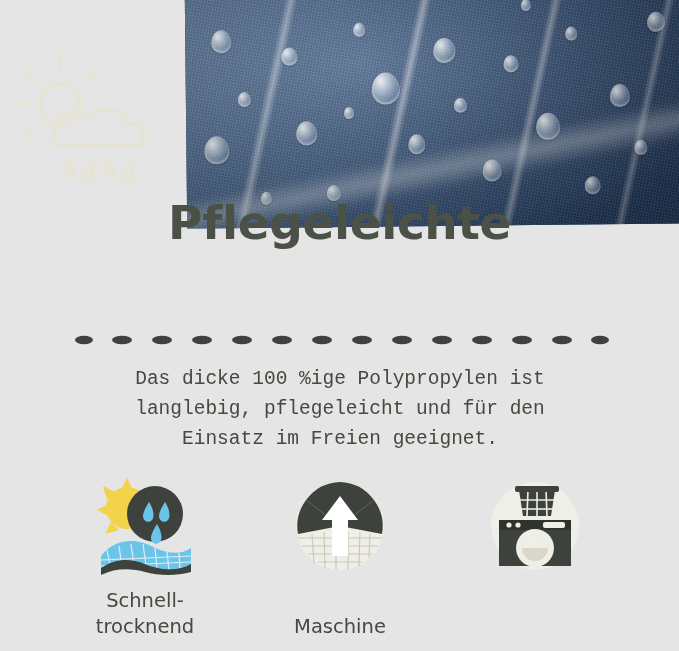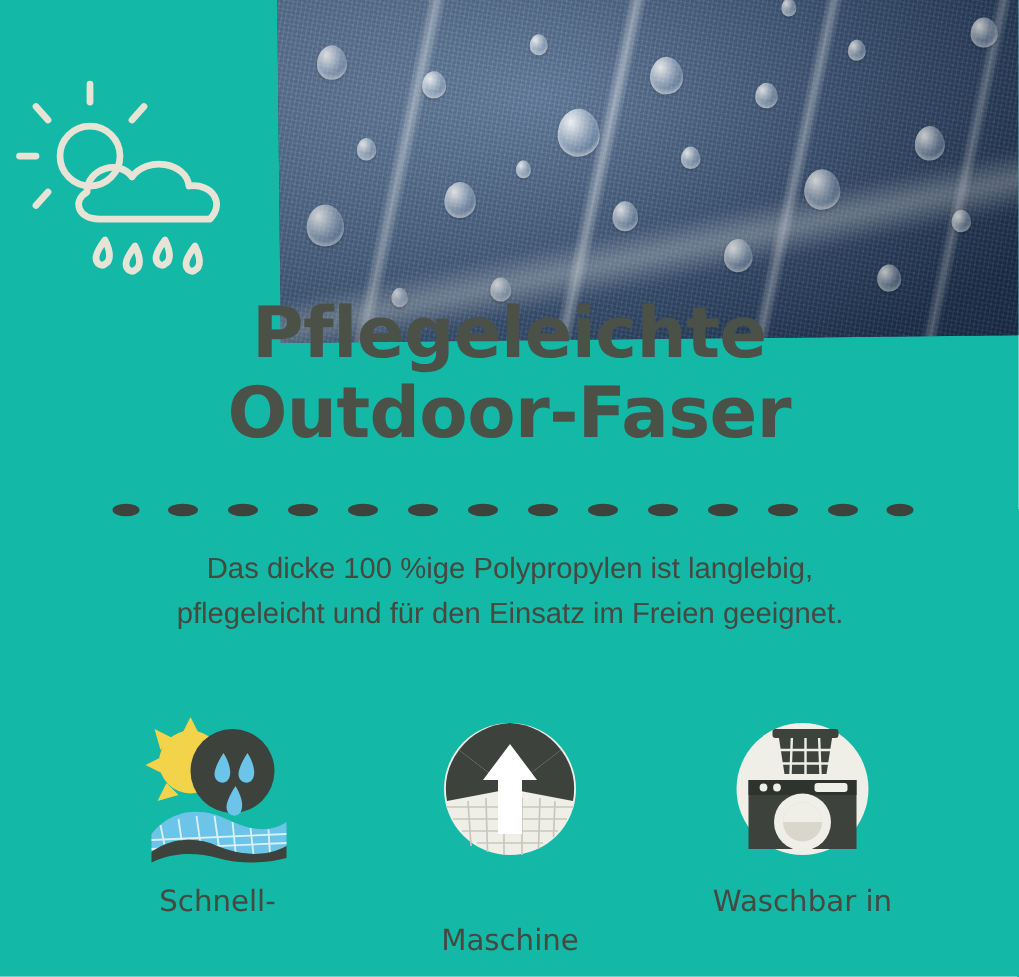--- a/index.html
+++ b/index.html
@@ -12,21 +12,21 @@
     background: #ffffff;
     font-family: "Liberation Sans", sans-serif;
     overflow: hidden;
     position: relative;
   }
 
   .page {
     position: relative;
     width: 679px;
     height: 651px;
-    background: #14b8a6;
+    background: #e5e5e5;
     overflow: hidden;
   }
 
   
   .photo {
     position: absolute;
     left: 186px;
     top: -6px;
     width: 500px;
     height: 232px;
@@ -114,21 +114,21 @@
   }
 
   
   .body-copy {
     position: absolute;
     left: 90px;
     top: 364px;
     width: 500px;
     text-align: center;
     color: #45493f;
-    font-family: Liberation Sans, sans-serif;
+    font-family: Liberation Mono, monospace;
     font-size: 19.5px;
     line-height: 30px;
   }
 
   
   .features {
     position: absolute;
     left: 56px;
     top: 470px;
     width: 568px;
@@ -207,21 +207,20 @@
         <path d="M62 118 C62 118 56 126 56 130 C56 134 60 136 62 134 C66 132 66 126 62 118 Z"></path>
         <path d="M82 122 C82 122 76 130 76 134 C76 138 80 140 82 138 C86 136 86 130 82 122 Z"></path>
         <path d="M102 118 C102 118 96 126 96 130 C96 134 100 136 102 134 C106 132 106 126 102 118 Z"></path>
         <path d="M122 122 C122 122 116 130 116 134 C116 138 120 140 122 138 C126 136 126 130 122 122 Z"></path>
       </g>
     </svg>
   </div>
 
   <div class="headline">
     <span>Pflegeleichte</span>
-    <span class="l2">Outdoor-Faser</span>
   </div>
 
   <div class="divider">
     <svg width="540" height="14" viewBox="0 0 540 14" xmlns="http://www.w3.org/2000/svg">
       <g fill="#3d423c">
         <ellipse cx="10" cy="8" rx="9" ry="4.2"></ellipse>
         <ellipse cx="48" cy="8" rx="10" ry="4.2"></ellipse>
         <ellipse cx="88" cy="8" rx="10" ry="4.2"></ellipse>
         <ellipse cx="128" cy="8" rx="10" ry="4.2"></ellipse>
         <ellipse cx="168" cy="8" rx="10" ry="4.2"></ellipse>
@@ -273,20 +272,21 @@
             <line x1="86" y1="77" x2="87" y2="94"></line>
             <line x1="8" y1="84" x2="98" y2="80"></line>
             <line x1="8" y1="90" x2="98" y2="86"></line>
           </g>
 
           <path d="M8 92 C22 82 38 82 52 88 C66 94 84 96 98 88 L98 96 C84 100 66 100 52 96 C38 92 22 92 8 99 Z" fill="#3d423c"></path>
         </svg>
       </div>
       <div class="caption">
         <span>Schnell-</span><br>
+        <span>trocknend</span>
       </div>
     </div>
 
     <div class="feature">
       <div class="icon-wrap">
         <svg width="100" height="100" viewBox="0 0 100 100" xmlns="http://www.w3.org/2000/svg">
           <circle cx="50" cy="50" r="44" fill="#efeee7"></circle>
 
           <path d="M50 50 L50 6 A44 44 0 0 1 84 24 Z" fill="#3d423c"></path>
           <path d="M50 50 L84 24 A44 44 0 0 1 92 58 Z" fill="#3d423c"></path>
@@ -335,18 +335,18 @@
           <circle cx="24" cy="49" r="2.6" fill="#efeee7"></circle>
           <circle cx="33" cy="49" r="2.6" fill="#efeee7"></circle>
           <rect x="58" y="46" width="22" height="6" rx="2" fill="#efeee7"></rect>
 
           <circle cx="50" cy="72" r="19" fill="#efeee7"></circle>
           <circle cx="50" cy="72" r="13" fill="#d9d7cb"></circle>
           <path d="M37 72 A13 13 0 0 1 63 72 Z" fill="#efeee7"></path>
         </svg>
       </div>
       <div class="caption">
-        <span>Waschbar in</span><br>
+        <br>
       </div>
     </div>
 
   </div>
 </div>
 
 </body></html>

